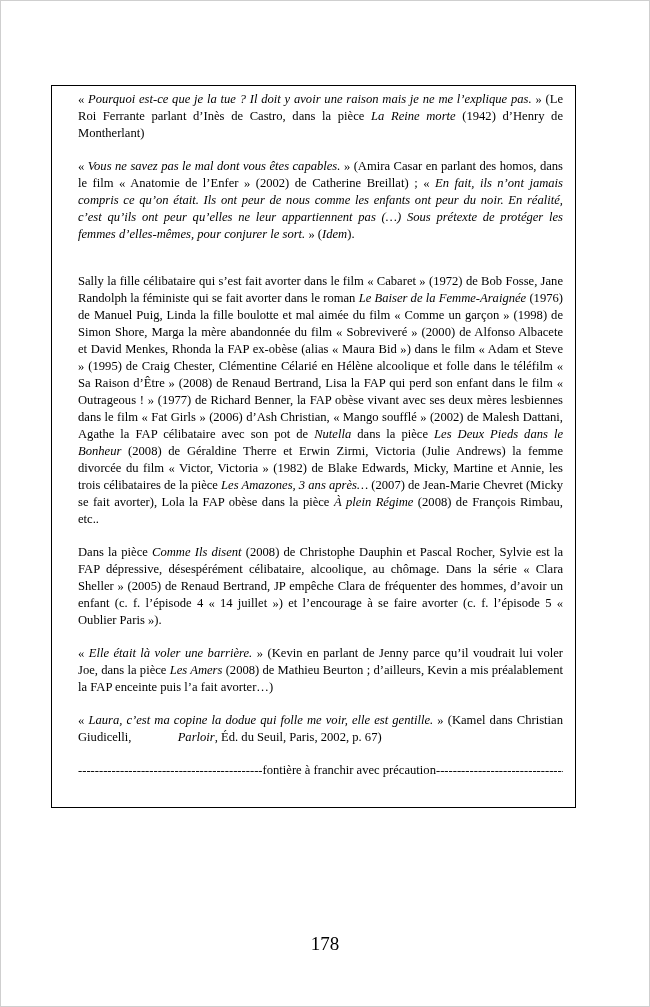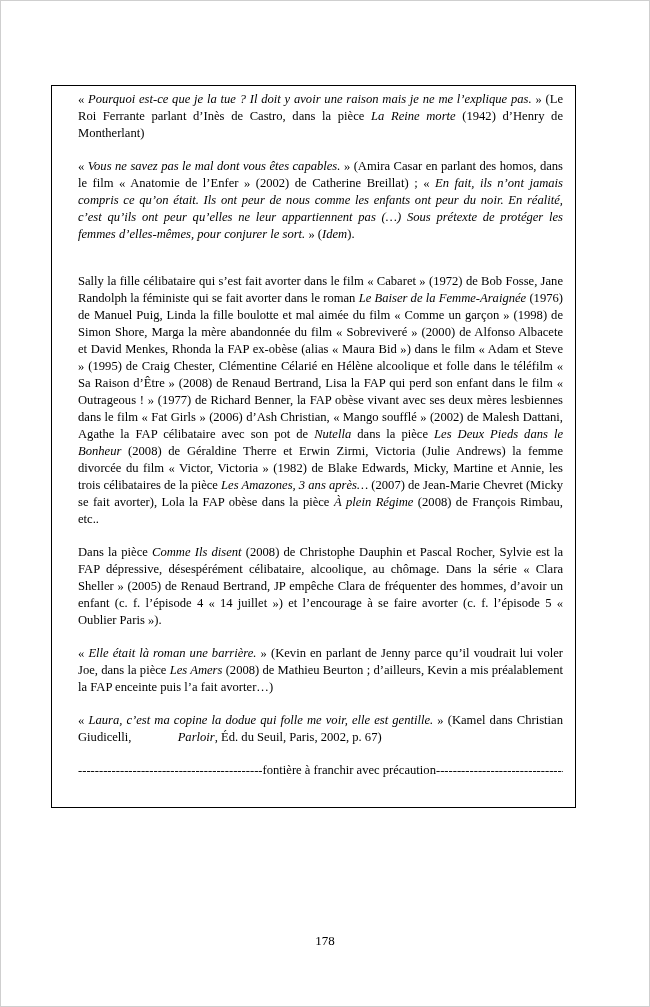--- a/index.html
+++ b/index.html
@@ -33,30 +33,30 @@
     margin: 0;
     white-space: nowrap;
     overflow: hidden;
     text-align: left;
   }
   .page-number {
     position: absolute;
     top: 932px; left: 0;
     width: 100%;
     text-align: center;
-    font-size: 13px;
+    font-size: 19px;
   }
 </style>
 </head>
 <body>
 
 <div class="page">
   <div class="text-frame">
     <p><span>« </span><span style="font-style: italic;">Pourquoi est-ce que je la tue ? Il doit y avoir une raison mais je ne me l’explique pas.</span><span> » (Le Roi Ferrante parlant d’Inès de Castro, dans la pièce </span><span style="font-style: italic;">La Reine morte</span><span> (1942) d’Henry de Montherlant)</span></p>
     <p class="sp-large"><span>« </span><span style="font-style: italic;">Vous ne savez pas le mal dont vous êtes capables.</span><span> » (Amira Casar en parlant des homos, dans le film « Anatomie de l’Enfer » (2002) de Catherine Breillat) ; « </span><span style="font-style: italic;">En fait, ils n’ont jamais compris ce qu’on était. Ils ont peur de nous comme les enfants ont peur du noir. En réalité, c’est qu’ils ont peur qu’elles ne leur appartiennent pas (…) Sous prétexte de protéger les femmes d’elles-mêmes, pour conjurer le sort.</span><span> » (</span><span style="font-style: italic;">Idem</span><span>).</span></p>
     <p><span>Sally la fille célibataire qui s’est fait avorter dans le film « Cabaret » (1972) de Bob Fosse, Jane Randolph la féministe qui se fait avorter dans le roman </span><span style="font-style: italic;">Le Baiser de la Femme-Araignée</span><span> (1976) de Manuel Puig, Linda la fille boulotte et mal aimée du film « Comme un garçon » (1998) de Simon Shore, Marga la mère abandonnée du film « Sobreviveré » (2000) de Alfonso Albacete et David Menkes, Rhonda la FAP ex-obèse (alias « Maura Bid ») dans le film « Adam et Steve » (1995) de Craig Chester, Clémentine Célarié en Hélène alcoolique et folle dans le téléfilm « Sa Raison d’Être » (2008) de Renaud Bertrand, Lisa la FAP qui perd son enfant dans le film « Outrageous ! » (1977) de Richard Benner, la FAP obèse vivant avec ses deux mères lesbiennes dans le film « Fat Girls » (2006) d’Ash Christian, « Mango soufflé » (2002) de Malesh Dattani, Agathe la FAP célibataire avec son pot de </span><span style="font-style: italic;">Nutella</span><span> dans la pièce </span><span style="font-style: italic;">Les Deux Pieds dans le Bonheur</span><span> (2008) de Géraldine Therre et Erwin Zirmi, Victoria (Julie Andrews) la femme divorcée du film « Victor, Victoria » (1982) de Blake Edwards, Micky, Martine et Annie, les trois célibataires de la pièce </span><span style="font-style: italic;">Les Amazones, 3 ans après…</span><span> (2007) de Jean-Marie Chevret (Micky se fait avorter), Lola la FAP obèse dans la pièce </span><span style="font-style: italic;">À plein Régime</span><span> (2008) de François Rimbau, etc..</span></p>
     <p><span>Dans la pièce </span><span style="font-style: italic;">Comme Ils disent</span><span> (2008) de Christophe Dauphin et Pascal Rocher, Sylvie est la FAP dépressive, désespérément célibataire, alcoolique, au chômage. Dans la série « Clara Sheller » (2005) de Renaud Bertrand, JP empêche Clara de fréquenter des hommes, d’avoir un enfant (c. f. l’épisode 4 « 14 juillet ») et l’encourage à se faire avorter (c. f. l’épisode 5 « Oublier Paris »).</span></p>
-    <p><span>« </span><span style="font-style: italic;">Elle était là roman une barrière.</span><span> » (Kevin en parlant de Jenny parce qu’il voudrait lui voler Joe, dans la pièce </span><span style="font-style: italic;">Les Amers</span><span> (2008) de Mathieu Beurton ; d’ailleurs, Kevin a mis préalablement la FAP enceinte puis l’a fait avorter…)</span></p>
+    <p><span>« </span><span style="font-style: italic;">Elle était là voler une barrière.</span><span> » (Kevin en parlant de Jenny parce qu’il voudrait lui voler Joe, dans la pièce </span><span style="font-style: italic;">Les Amers</span><span> (2008) de Mathieu Beurton ; d’ailleurs, Kevin a mis préalablement la FAP enceinte puis l’a fait avorter…)</span></p>
     <p><span>« </span><span style="font-style: italic;">Laura, c’est ma copine la dodue qui folle me voir, elle est gentille.</span><span> » (Kamel dans Christian Giudicelli, </span><span style="font-style: italic; margin-left: 43px;">Parloir</span><span>, Éd. du Seuil, Paris, 2002, p. 67)</span></p>
     <p class="divider">--------------------------------------------fontière à franchir avec précaution------------------------------------------------</p>
   </div>
   <div class="page-number">178</div>
 </div>
 
 </body></html>

